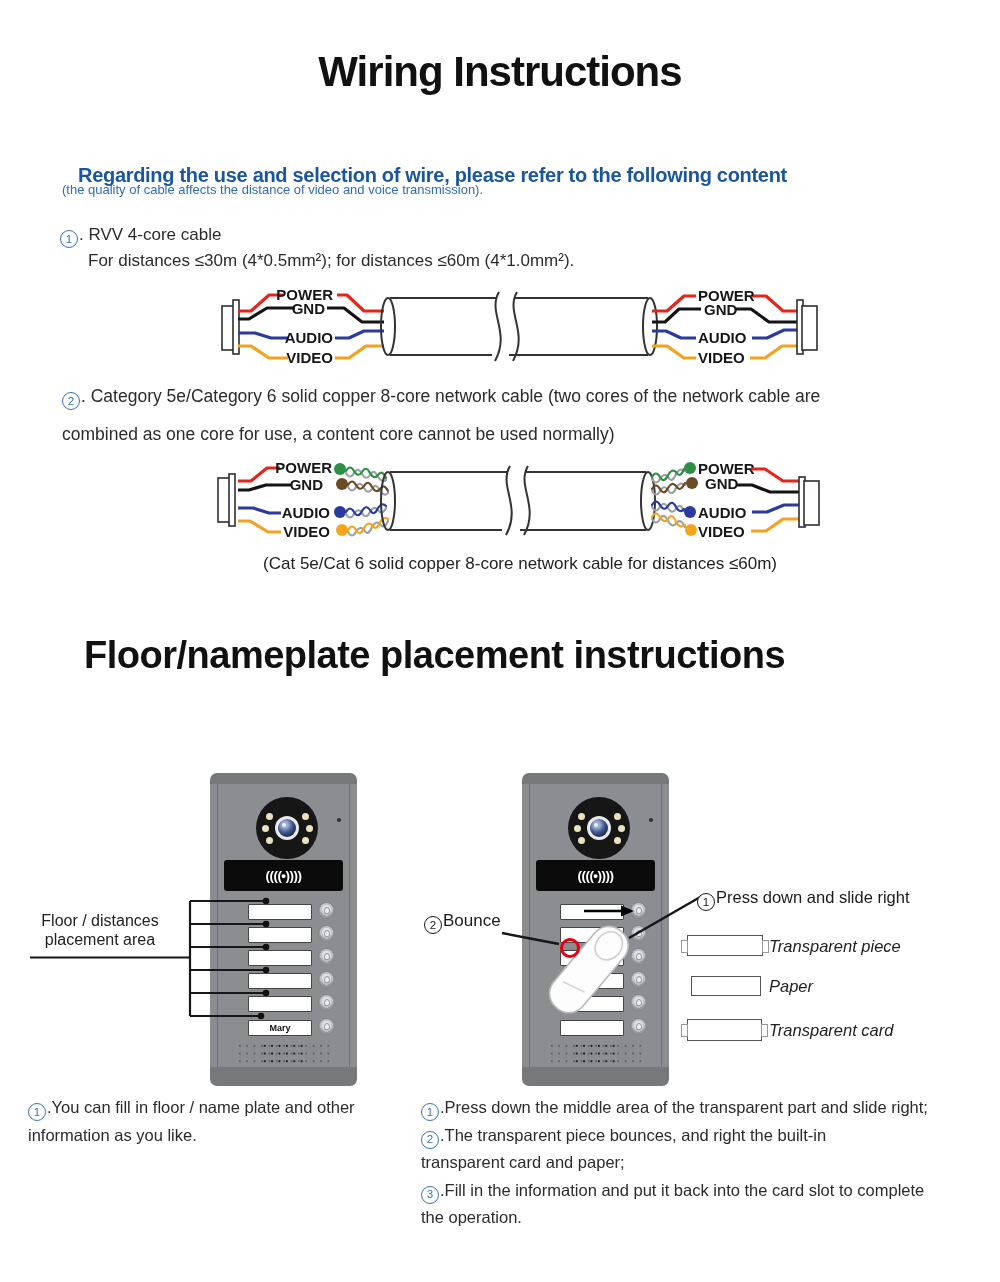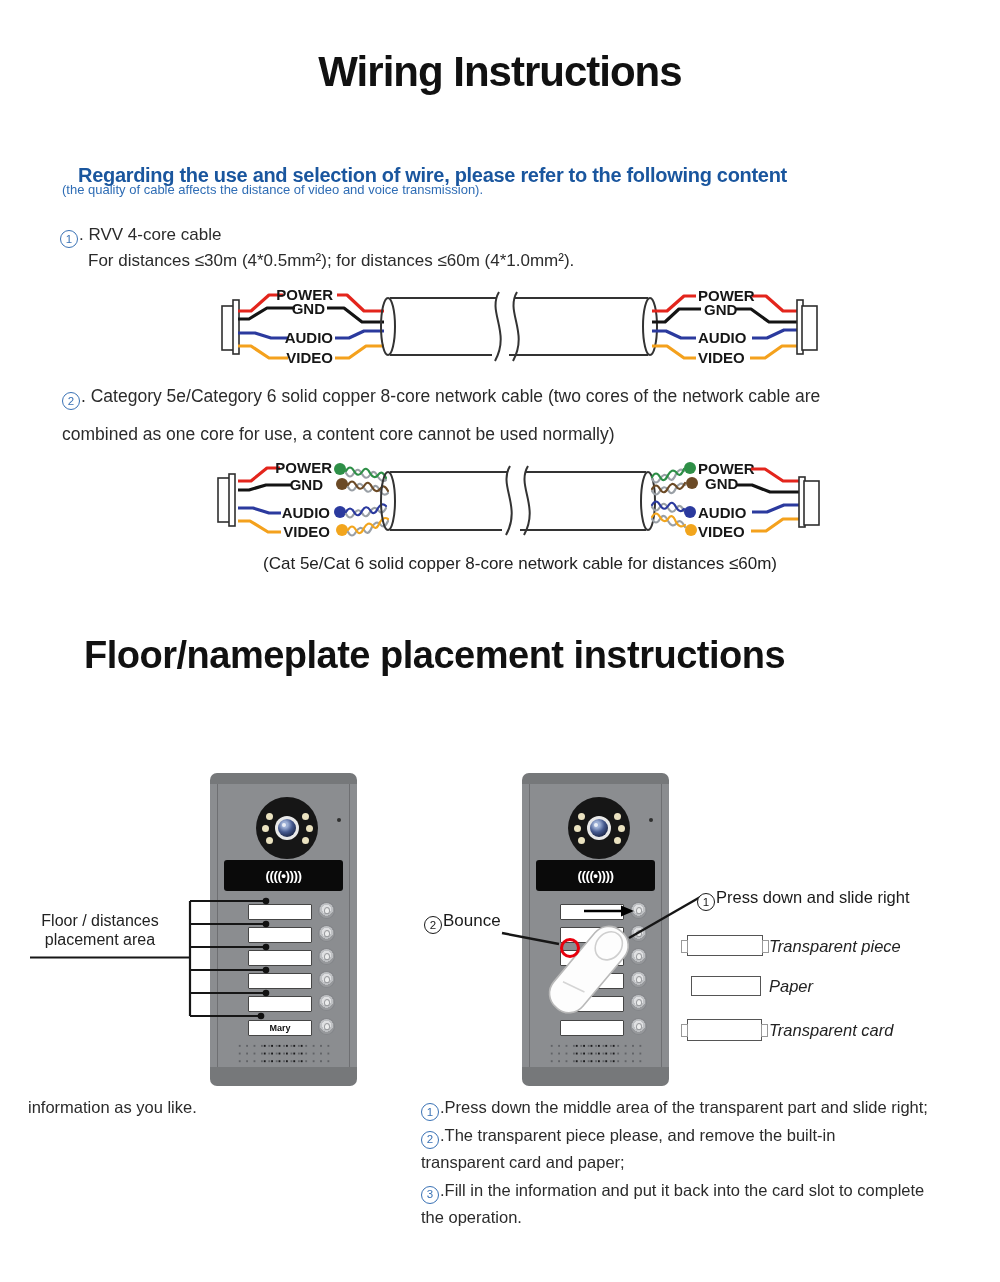--- a/index.html
+++ b/index.html
@@ -342,24 +342,25 @@
   <div class="legend-rect" style="left:691px;top:976px;width:70px;height:20px"></div>
   <div class="legend-label" style="left:769px;top:977px">Paper</div>
 
   <div class="legend-rect" style="left:687px;top:1019px;width:75px;height:22px">
     <div class="tab l"></div>
       <div class="tab r"></div>
   </div>
   <div class="legend-label" style="left:769px;top:1021px">Transparent card</div>
 
   <div class="abs notes notes-left">
+    <p><span class="cnum blue">1</span><span>.You can fill in floor / name plate and other</span></p>
     <p><span>information as you like.</span></p>
   </div>
 
   <div class="abs notes notes-right">
     <p><span class="cnum blue">1</span><span>.Press down the middle area of the transparent part and slide right;</span></p>
-    <p><span class="cnum blue">2</span><span>.The transparent piece please, and remove the built-in</span></p>
+    <p><span class="cnum blue">2</span><span>.The transparent piece bounces, and right the built-in</span></p>
     <p><span>transparent card and paper;</span></p>
     <p><span class="cnum blue">3</span><span>.Fill in the information and put it back into the card slot to complete</span></p>
     <p><span>the operation.</span></p>
   </div>
 
 </div>
 
 </body></html>

